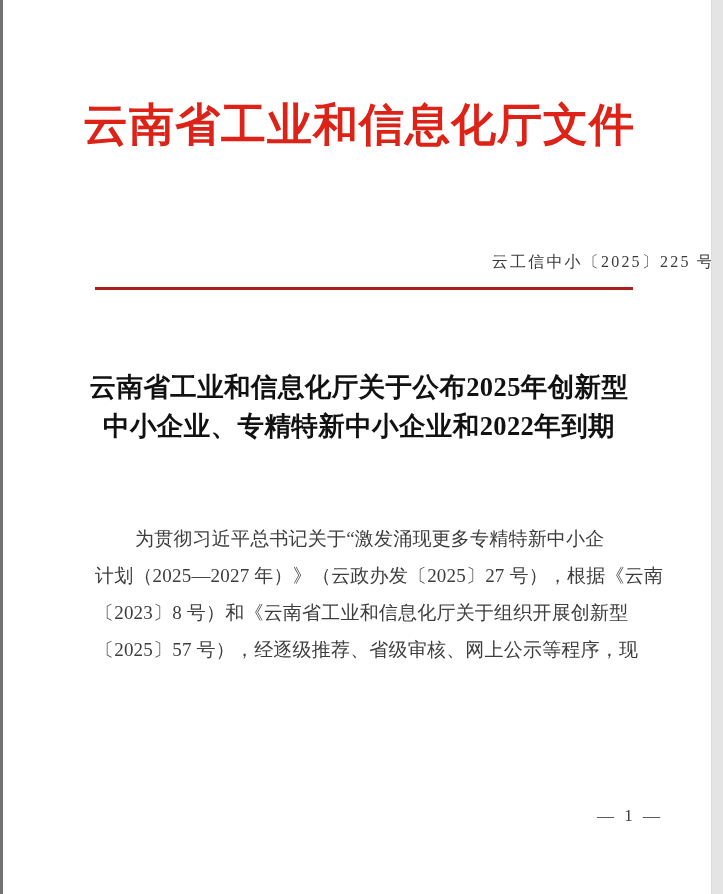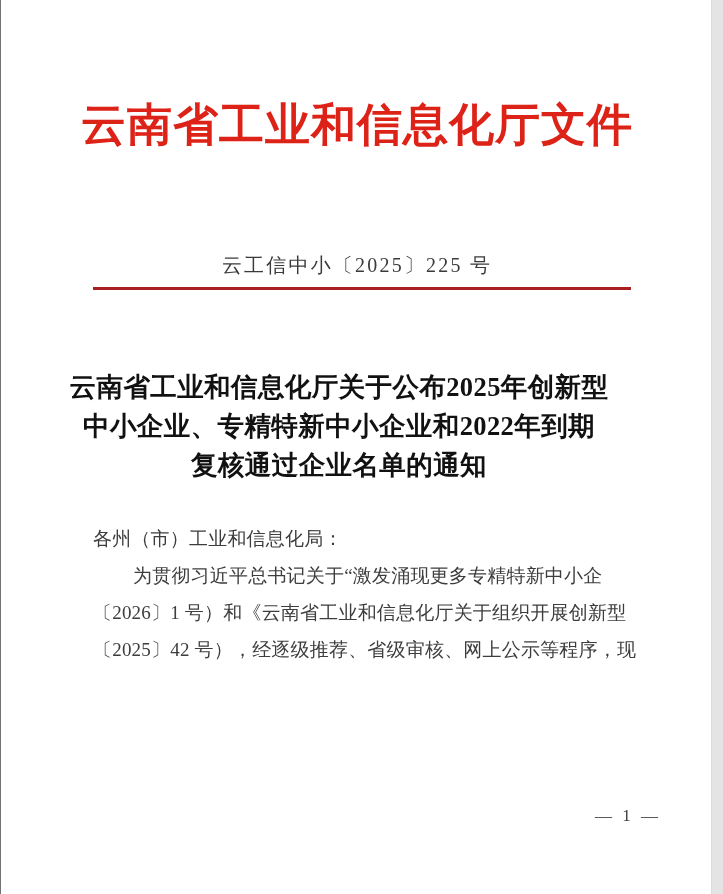--- a/index.html
+++ b/index.html
@@ -13,21 +13,21 @@
     overflow: hidden;
     font-family: "Liberation Serif", "DejaVu Serif", serif;
   }
 
   #page {
     position: relative;
     width: 723px;
     height: 894px;
     background: #ffffff;
     box-sizing: border-box;
-    border-left: 1px solid #737373;
+    border-left: 3px solid #737373;
     overflow: hidden;
   }
 
   
   #right-gutter {
     position: absolute;
     top: 0;
     right: 0;
     width: 11px;
     height: 894px;
@@ -61,43 +61,43 @@
     color: #dd2318;
     white-space: nowrap;
   }
 
   
   #doc-number {
     position: absolute;
     top: 252px;
     left: 0;
     width: 712px;
-    text-align: center;
+    text-align: right;
     font-family: "Liberation Serif", "DejaVu Serif", serif;
-    font-size: 20px;
+    font-size: 16px;
     letter-spacing: 2.2px;
     color: #3a3a3a;
     white-space: nowrap;
   }
 
   
   #red-rule {
     position: absolute;
     top: 287px;
     left: 92px;
     width: 538px;
     height: 3px;
     background: #a8201f;
   }
 
   
   #doc-title {
     position: absolute;
     top: 368px;
-    left: 32px;
+    left: 50px;
     width: 612px;
     text-align: center;
   }
   .title-line {
     font-family: "Liberation Serif", "DejaVu Serif", serif;
     font-weight: bold;
     font-size: 26.5px;
     line-height: 39px;
     letter-spacing: 0.4px;
     color: #111111;
@@ -147,28 +147,27 @@
       <div id="masthead-title">云南省工业和信息化厅文件</div>
     </div>
 
     <div id="doc-number">云工信中小〔2025〕225 号</div>
 
     <div id="red-rule"></div>
 
     <div id="doc-title">
       <div class="title-line">云南省工业和信息化厅关于公布2025年创新型</div>
       <div class="title-line">中小企业、专精特新中小企业和2022年到期</div>
-      <div class="title-line">复核通过企业名单的通知</div>
     </div>
 
     <div id="body-block">
-      <div class="body-line">各州（市）工业和信息化局：</div>
       <div class="body-line indent">为贯彻习近平总书记关于“激发涌现更多专精特新中小企</div>
-      <div class="body-line">〔2026〕1 号）和《云南省工业和信息化厅关于组织开展创新型</div>
-      <div class="body-line">〔2025〕42 号），经逐级推荐、省级审核、网上公示等程序，现</div>
+      <div class="body-line">计划（2025—2027 年）》（云政办发〔2025〕27 号），根据《云南</div>
+      <div class="body-line">〔2023〕8 号）和《云南省工业和信息化厅关于组织开展创新型</div>
+      <div class="body-line">〔2025〕57 号），经逐级推荐、省级审核、网上公示等程序，现</div>
     </div>
 
     <div id="page-number">— 1 —</div>
 
   </div>
 
   <div id="right-gutter"></div>
 
 </div>
 

